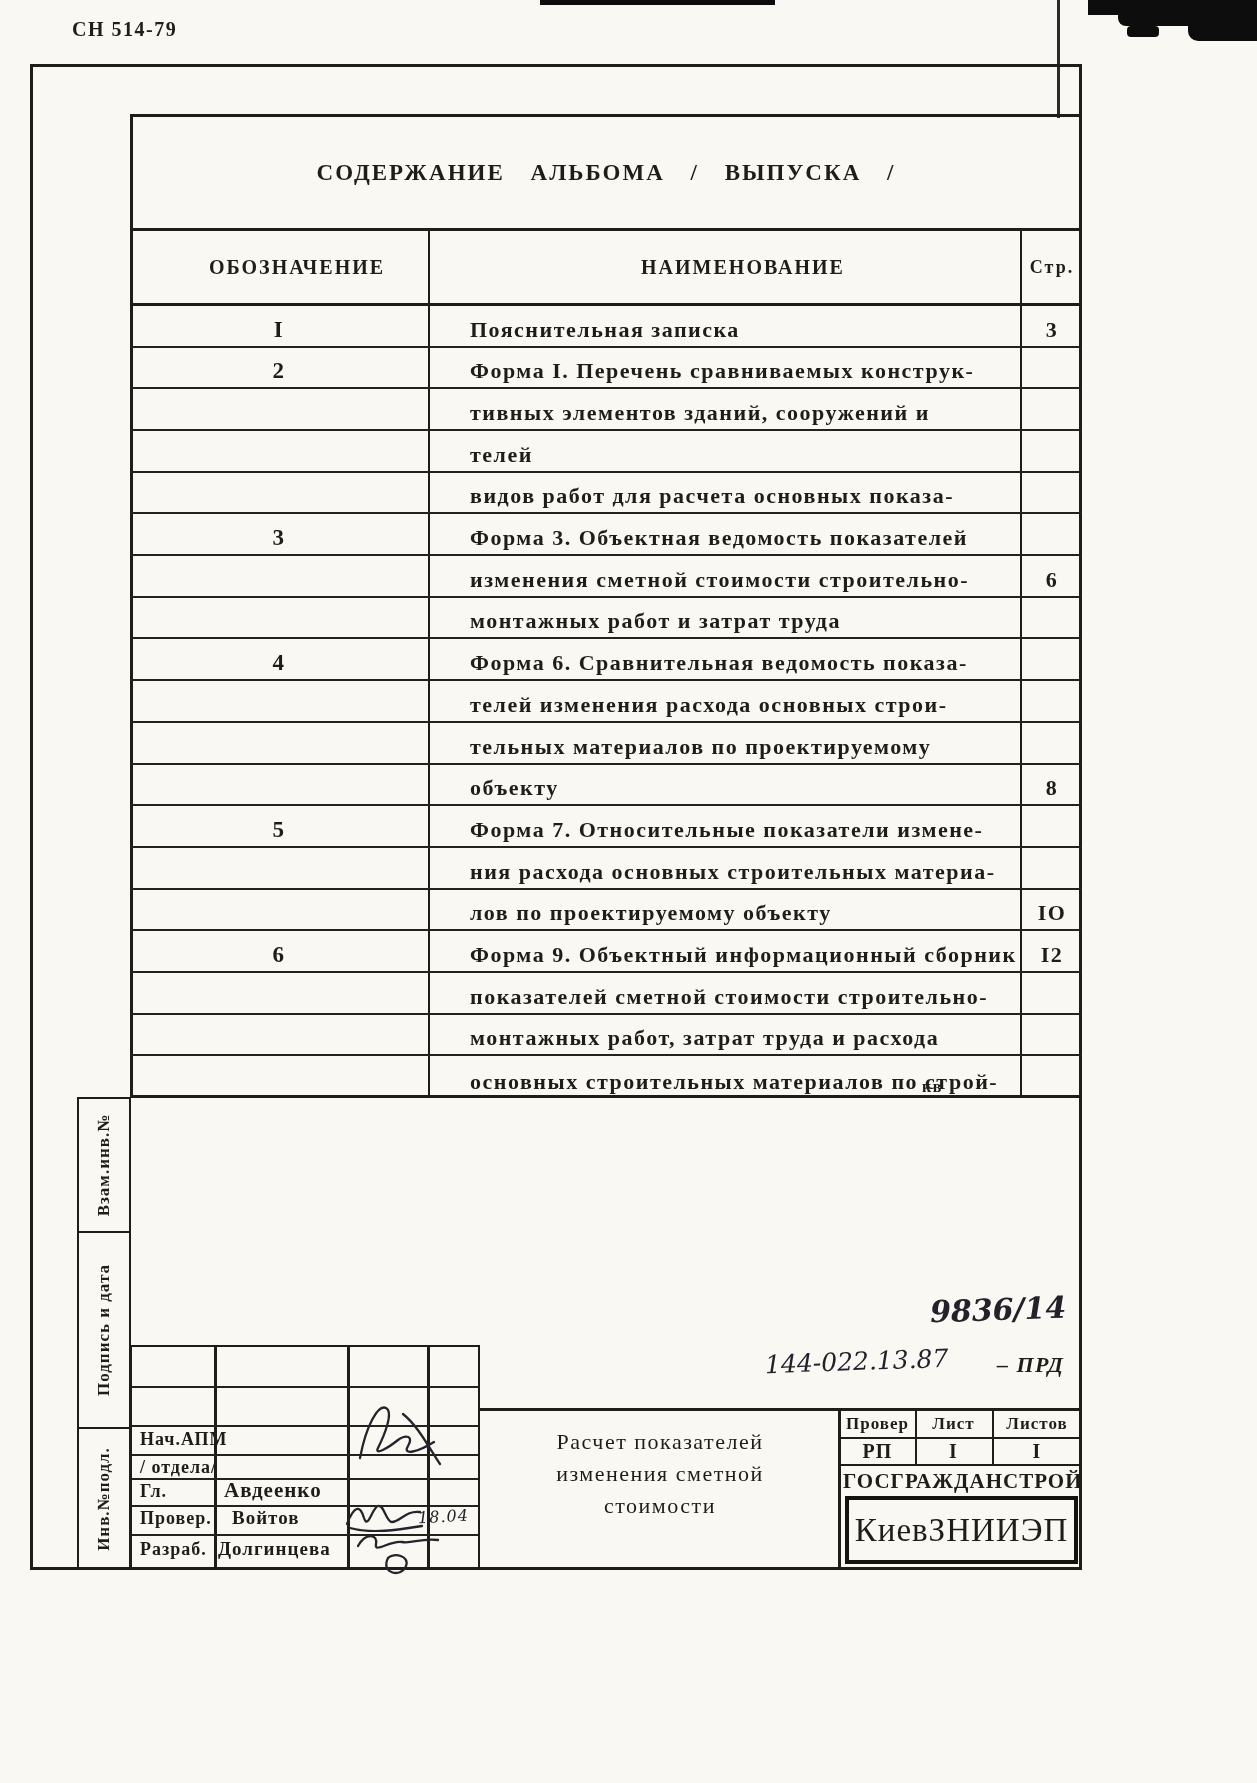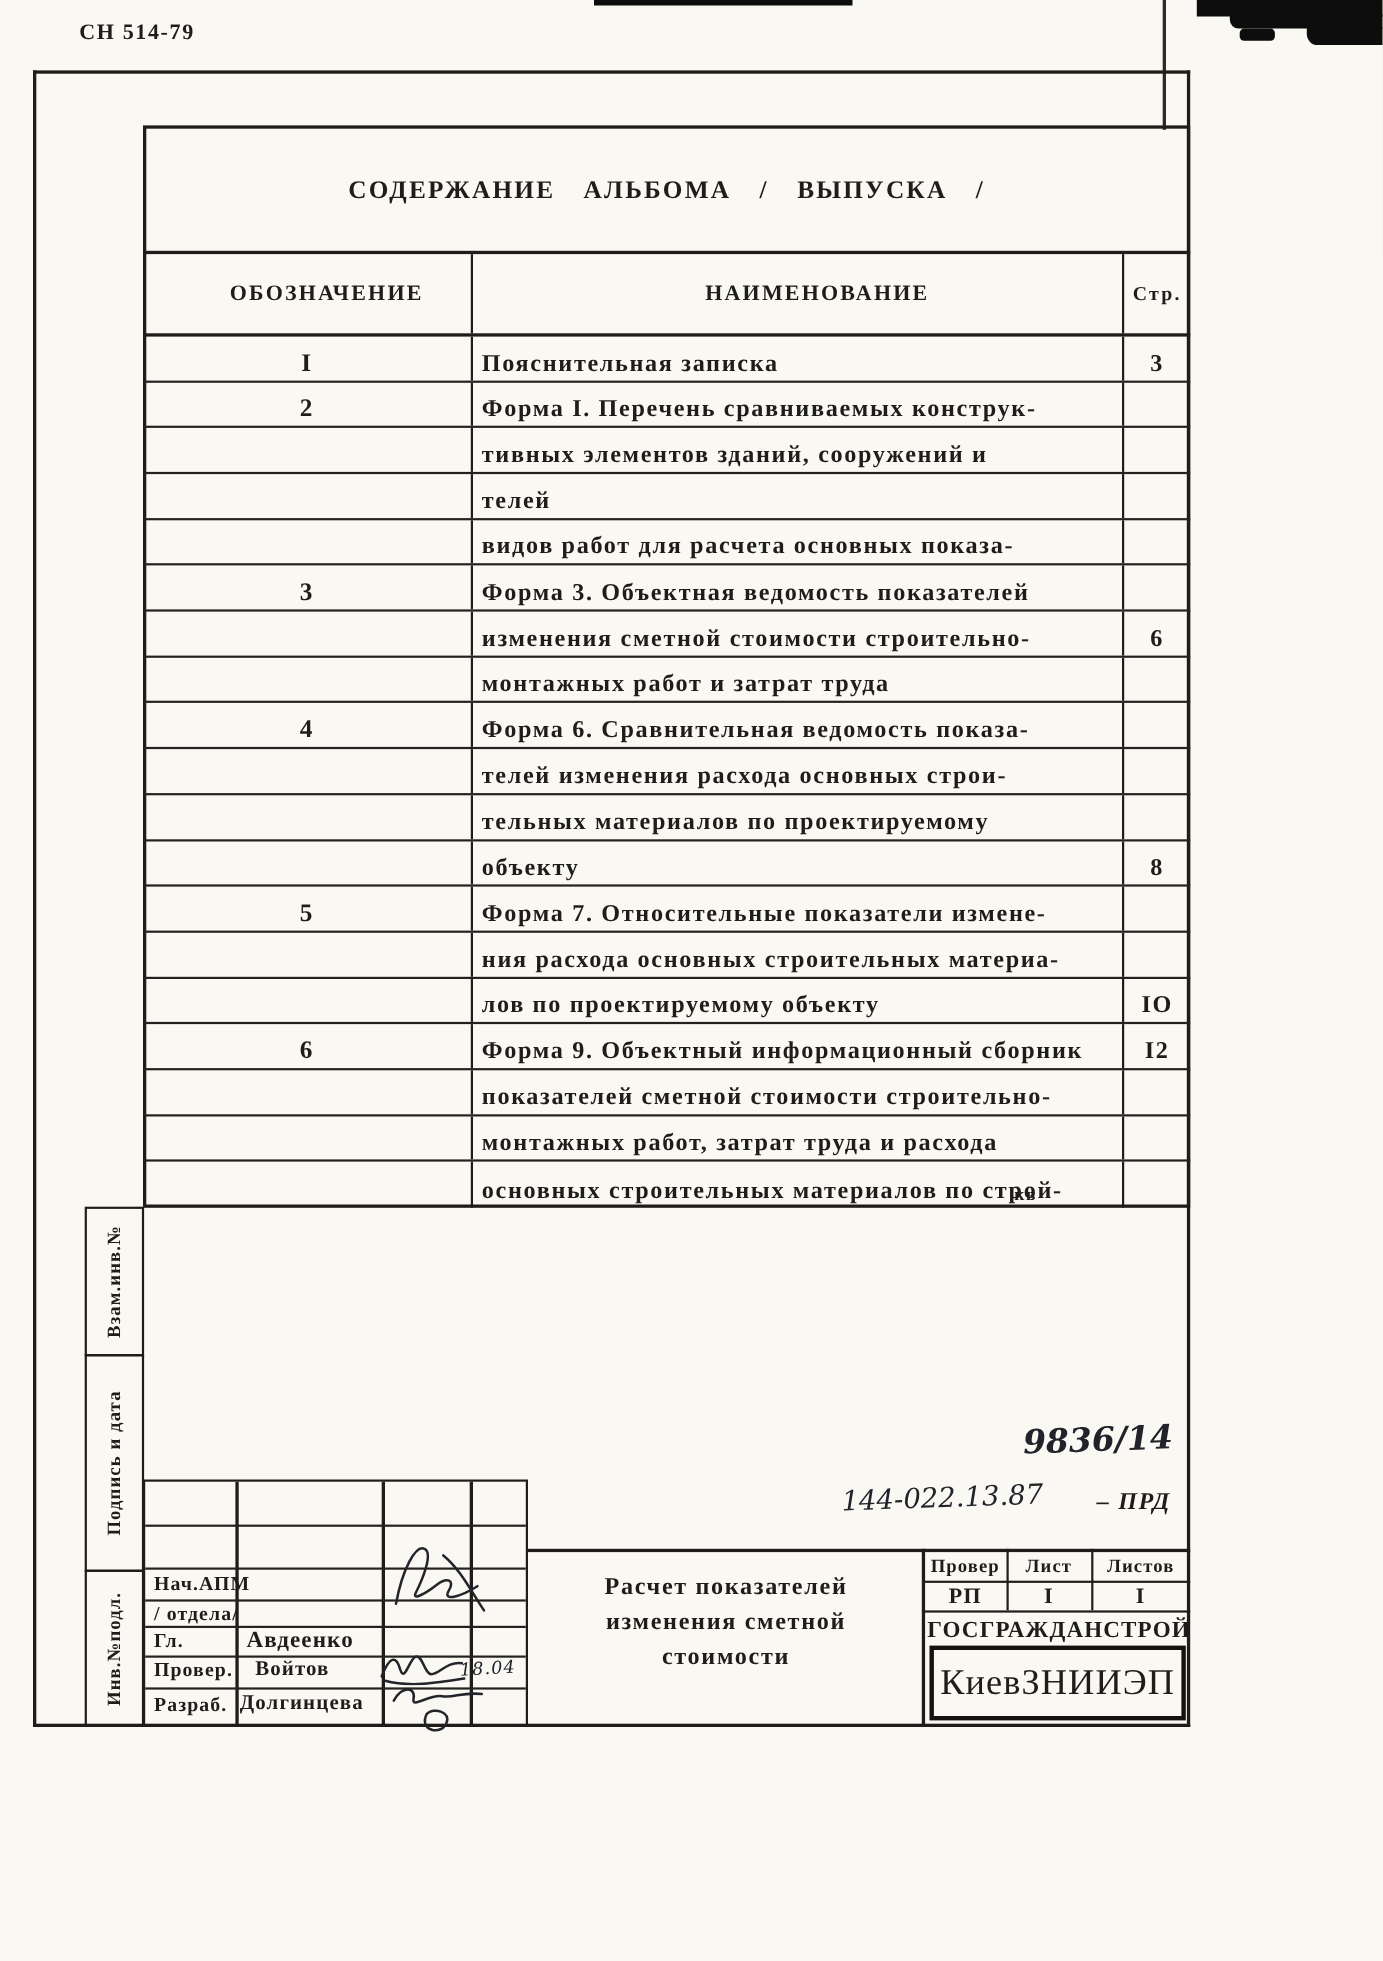--- a/index.html
+++ b/index.html
@@ -22,36 +22,36 @@
   .tbl-head > .hc { border-right:2.5px solid #1f1d1a;padding-left:36px; }
   .tbl-head .hp { font-size:18px; }
 
   .tbl-rows { position:absolute; left:130px; top:306px; width:952px; height:792px;
               display:grid; grid-template-rows:repeat(19,1fr); }
   .trow { display:grid; grid-template-columns:300px 592px 60px; border-bottom:2px solid #24221e; }
   .trow:last-child { border-bottom:none; }
   .cell { display:flex; align-items:flex-end; padding-bottom:3px;
           font-size:22px; font-weight:bold; letter-spacing:1.5px; white-space:nowrap; overflow:visible; }
   .c-des { justify-content:center; border-right:2.5px solid #1f1d1a; font-size:23px; }
-  .c-name { padding-left:8px; border-right:2.5px solid #1f1d1a; }
+  .c-name { padding-left:40px; border-right:2.5px solid #1f1d1a; }
   .c-page { justify-content:center; }
 
   
   .stampbox { position:absolute; left:77px; width:54px; border:2.5px solid #1f1d1a;
               display:flex; align-items:center; justify-content:center; background:transparent; }
   .stampbox span { transform:rotate(-90deg); white-space:nowrap; font-size:17px; font-weight:bold; letter-spacing:1px; }
 
   
   .tb-grid { position:absolute; left:130px; top:1345px; width:350px; height:225px; border:2.5px solid #1f1d1a; }
   .tb-grid .v { position:absolute; top:0; width:2.5px; height:100%; background:#1f1d1a; }
   .tb-grid .h { position:absolute; left:0; height:2px; width:100%; background:#24221e; }
   .tb-label { position:absolute; font-size:18px; font-weight:bold; letter-spacing:1px; white-space:nowrap; }
   .hw { font-style:italic; font-family:"DejaVu Serif",serif; color:#23212a; }
   .doc-title { position:absolute; left:480px; top:1426px; width:360px; text-align:center;
-               font-size:22px; font-weight:bold; letter-spacing:1.5px; line-height:1.45; }
+               font-size:22px; font-weight:normal; letter-spacing:1.5px; line-height:1.45; }
   .cellc { position:absolute; display:flex; align-items:center; justify-content:center;
            font-weight:bold; letter-spacing:1px; }
   .org1 { position:absolute; left:843px; top:1469px; width:239px; text-align:center;
           font-size:21px; font-weight:bold; letter-spacing:1px; }
   .org2box { position:absolute; left:845px; top:1496px; width:233px; height:68px;
              border:4px solid #141310; display:flex; align-items:center; justify-content:center; }
   .org2box span { font-size:33px; font-weight:normal; letter-spacing:1px; }
   svg.sig { position:absolute; }
   svg.sig path { fill:none; stroke:#26242b; stroke-width:2.3; stroke-linecap:round; }
 </style>

